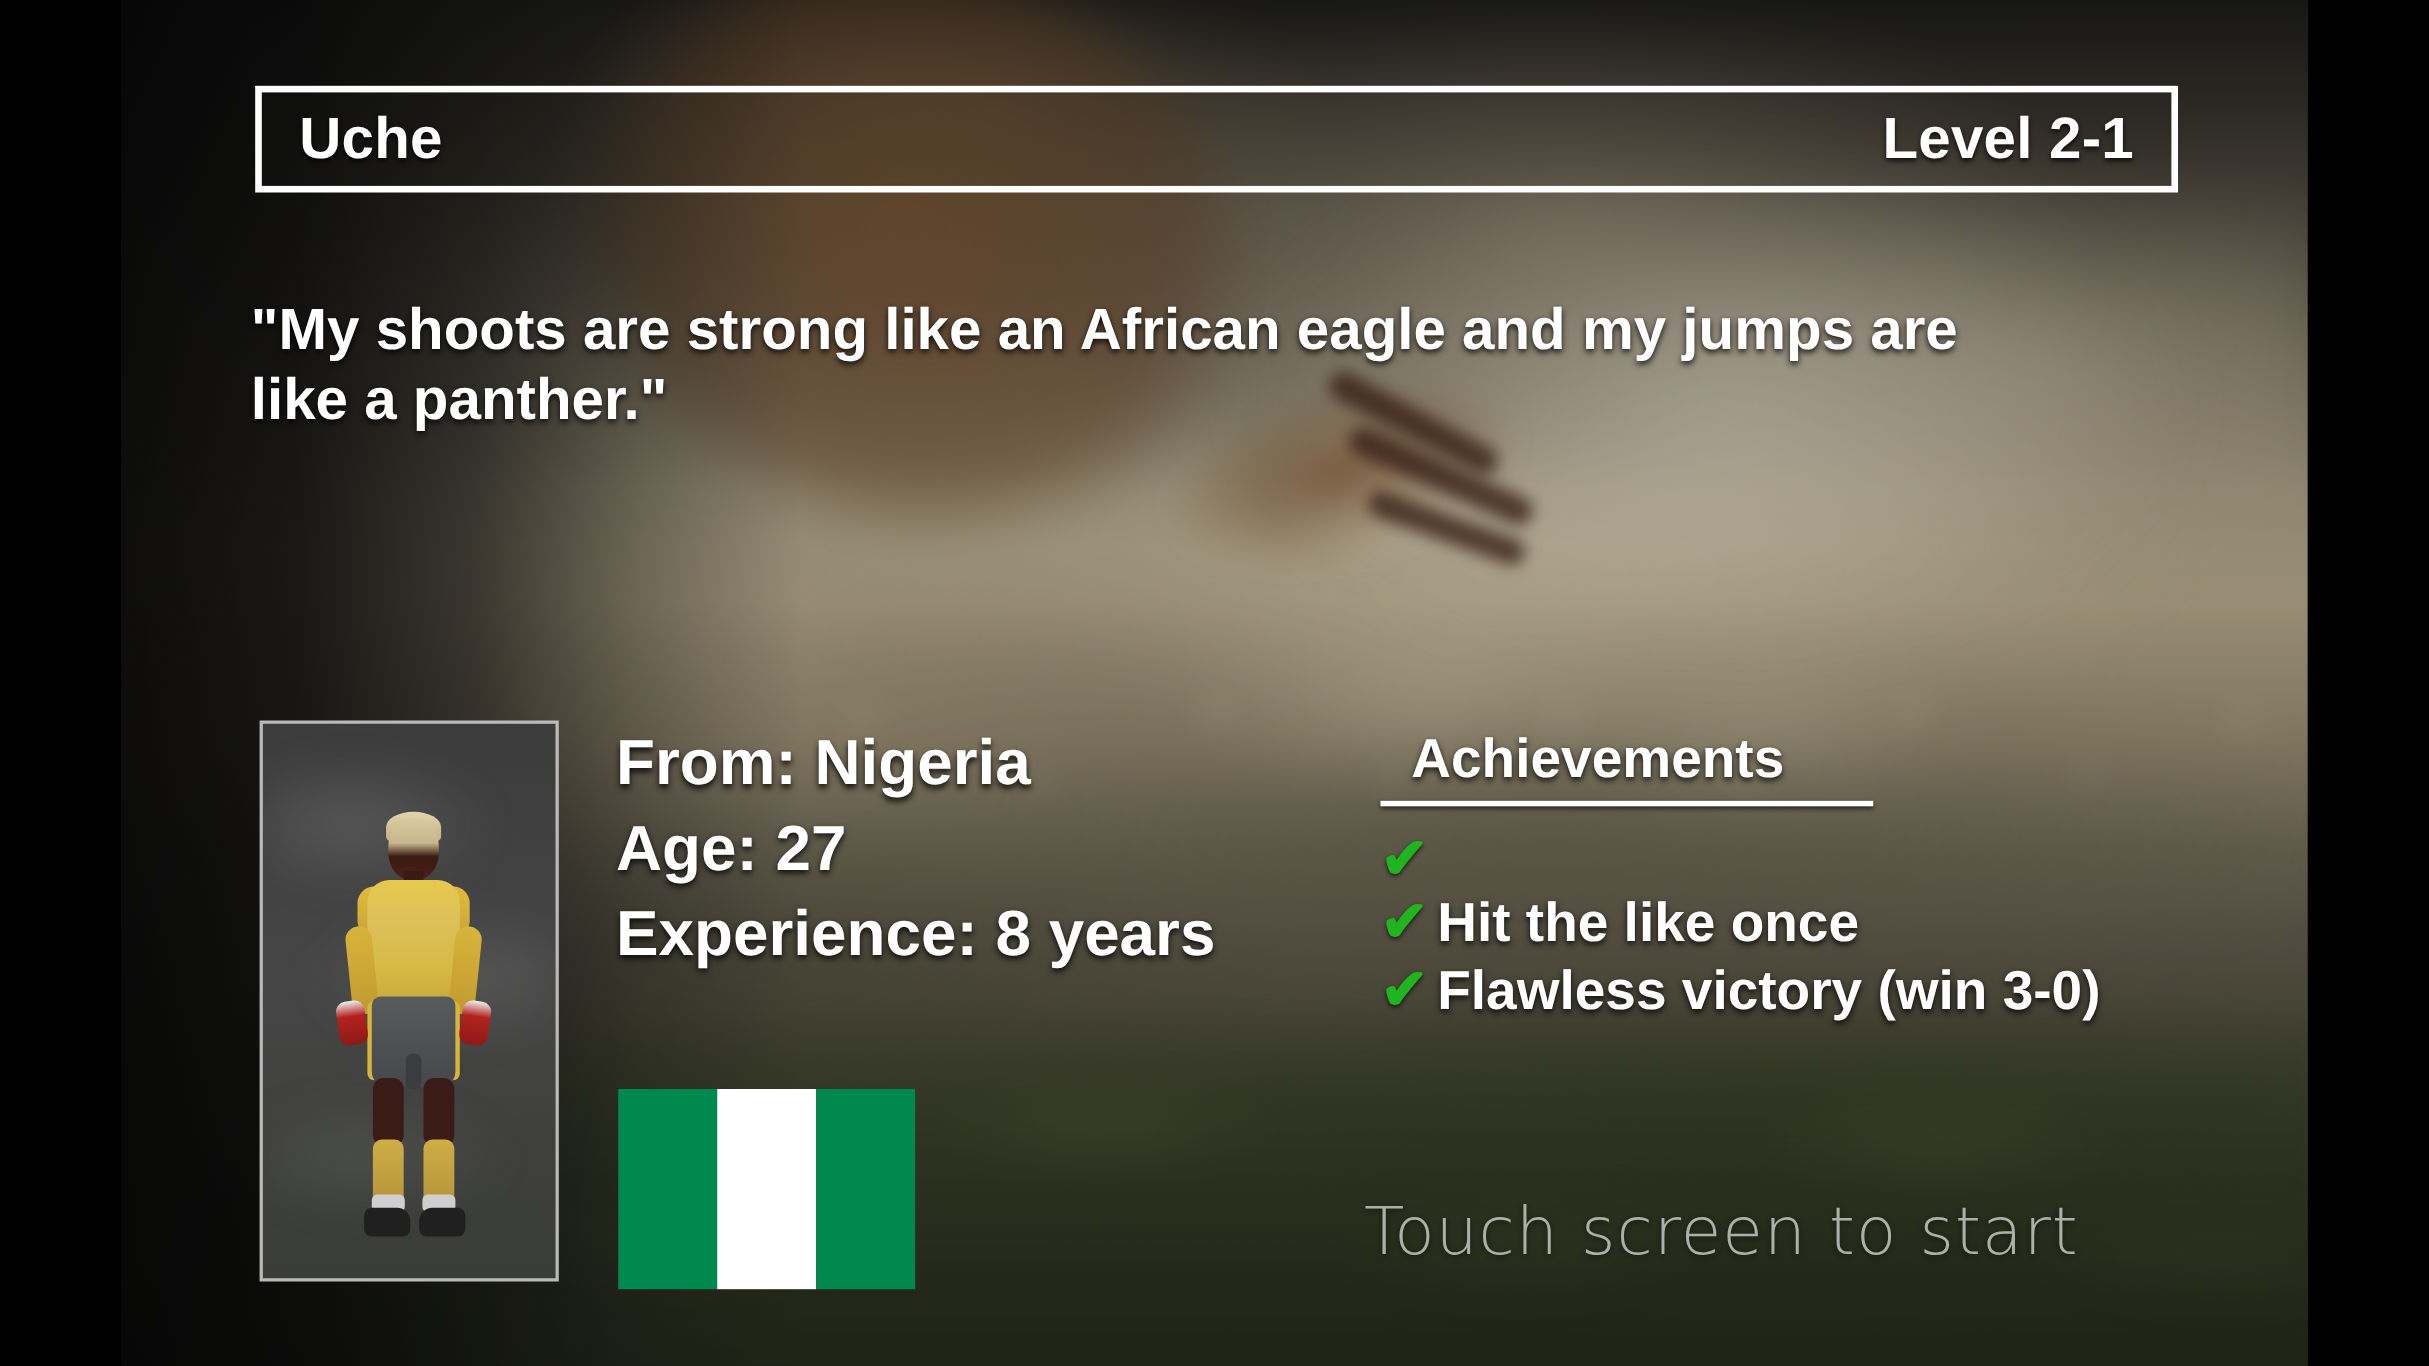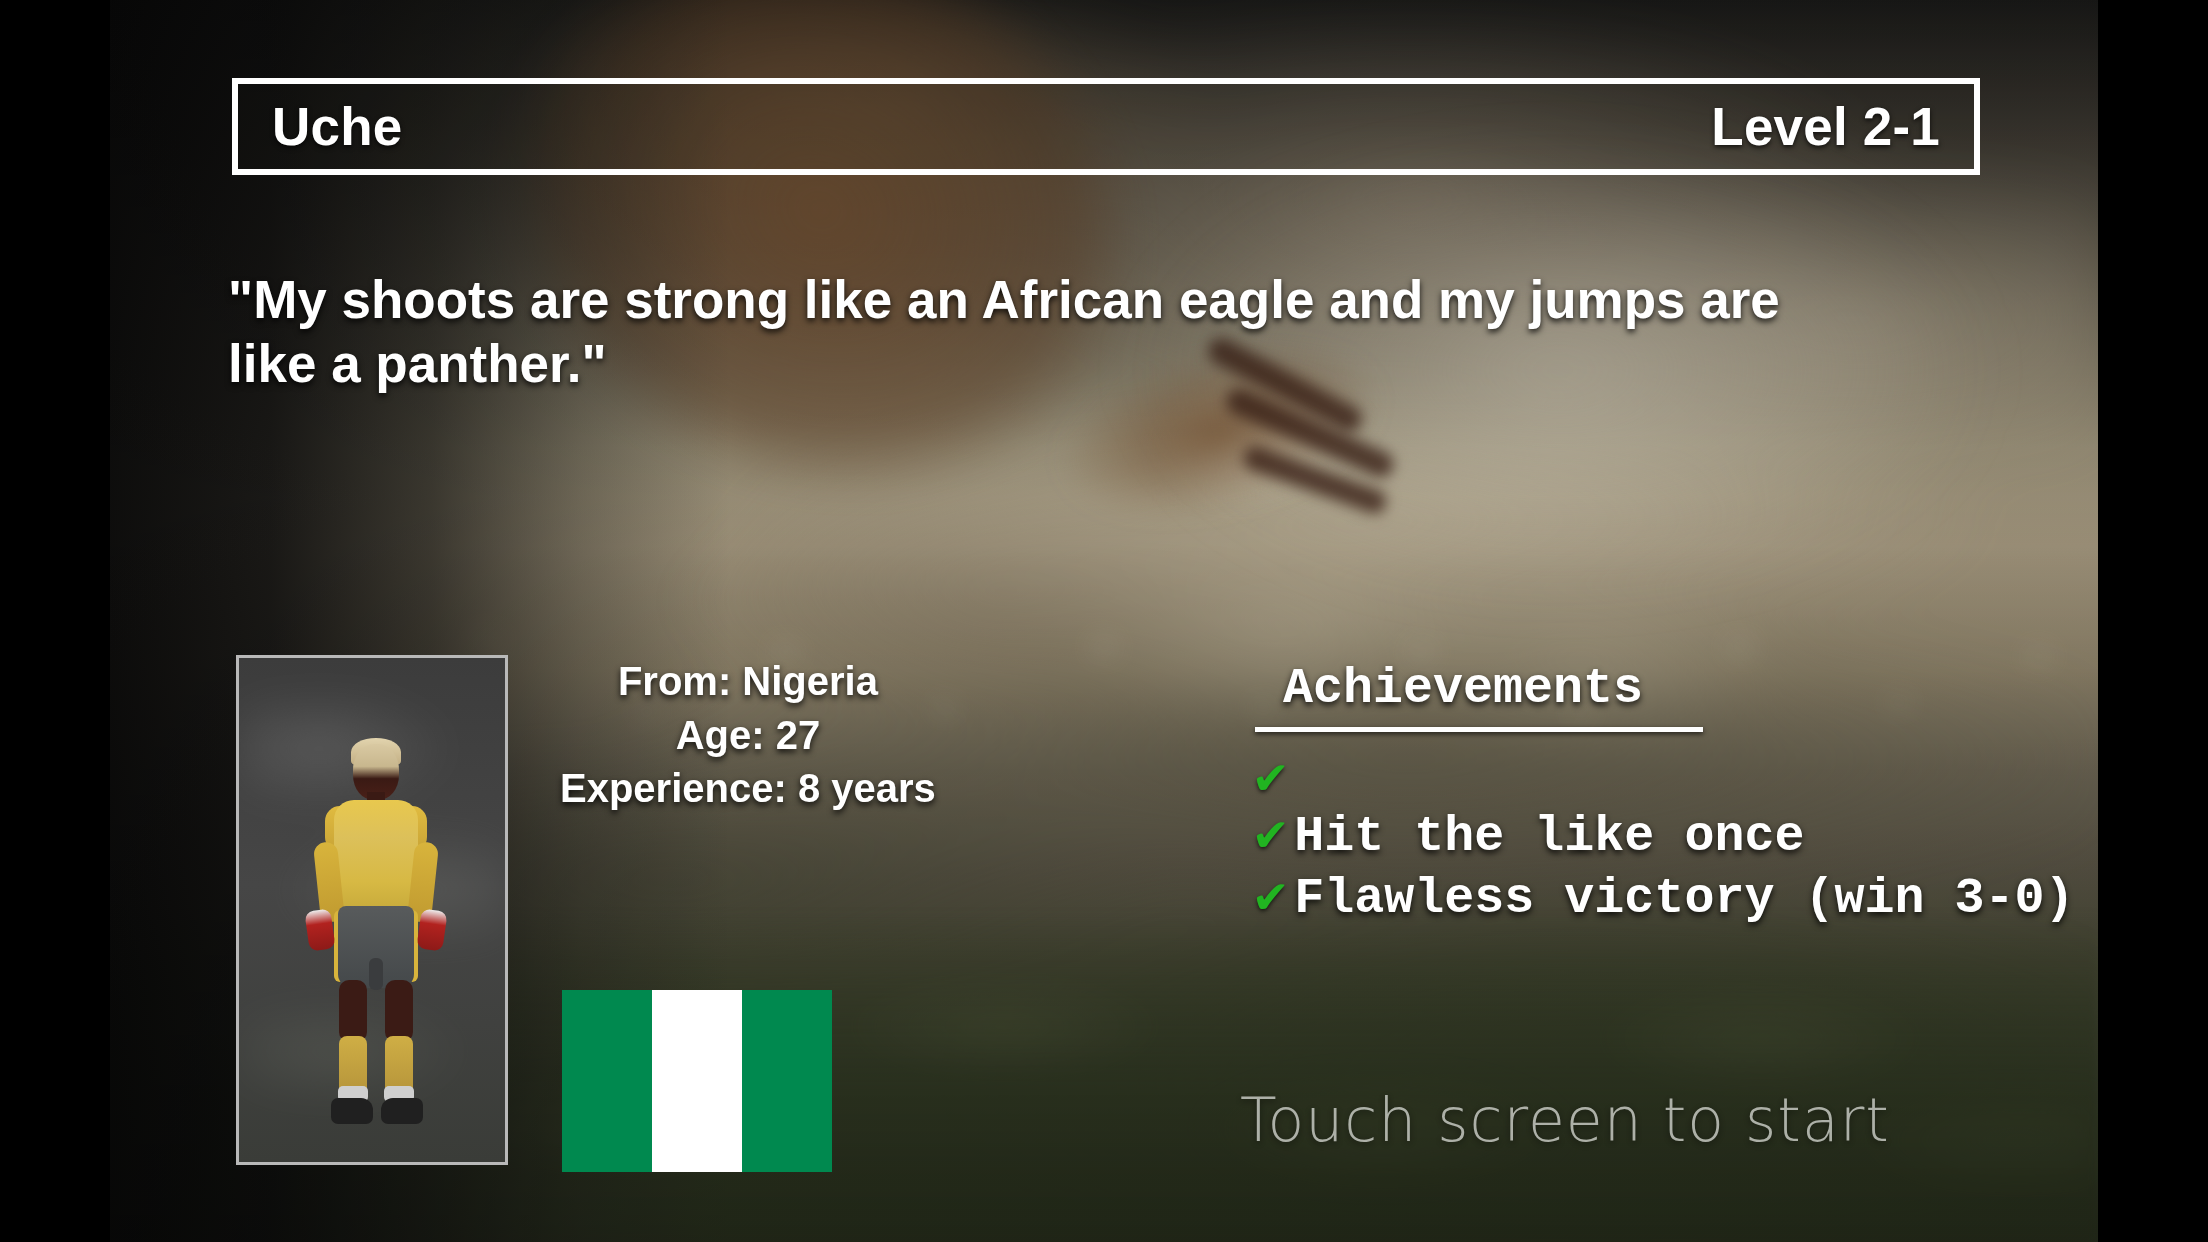--- a/index.html
+++ b/index.html
@@ -244,43 +244,41 @@
   .kp-sockR{ left:146px; top:378px; width:28px; height:62px; border-radius:8px;
              background:linear-gradient(to bottom,#cfae45,#b4933a); }
   .kp-cuffL{ left:99px; top:428px; width:30px; height:16px; border-radius:5px; background:#cfcfcf; }
   .kp-cuffR{ left:145px; top:428px; width:30px; height:16px; border-radius:5px; background:#cfcfcf; }
   .kp-bootL{ left:92px; top:440px; width:42px; height:26px; border-radius:7px 12px 7px 7px; background:#202020; }
   .kp-bootR{ left:142px; top:440px; width:42px; height:26px; border-radius:12px 7px 7px 7px; background:#202020; }
 
   
   .stats{
     position:absolute; left:560px; top:655px;
-    color:#ffffff; font-size:40px; font-weight:bold;
+    color:#ffffff; font-size:58px; font-weight:bold;
     line-height:1.34;
     text-shadow:0 3px 6px rgba(0,0,0,.85);
-    text-align:center;
   }
 
   
   .flag{
     position:absolute; left:562px; top:990px;
     width:270px; height:182px;
     display:flex;
     box-shadow:0 0 0 0 rgba(0,0,0,0);
   }
   .flag span{ display:block; height:100%; }
   .flag .g{ width:33.34%; }
   .flag .w{ width:33.32%; }
 
   
   .ach{
     position:absolute; left:1255px; top:660px;
     color:#fff;
     text-shadow:0 3px 6px rgba(0,0,0,.85);
-    font-family:Liberation Mono, monospace;
   }
   .ach-title{
     font-size:50px; font-weight:bold; padding-left:28px; display:inline-block;
   }
   .ach-rule{
     width:448px; height:5px; background:#ffffff; margin-top:10px; margin-bottom:22px;
     box-shadow:0 2px 5px rgba(0,0,0,.7);
   }
   .ach-item{
     display:flex; align-items:baseline; gap:8px;

